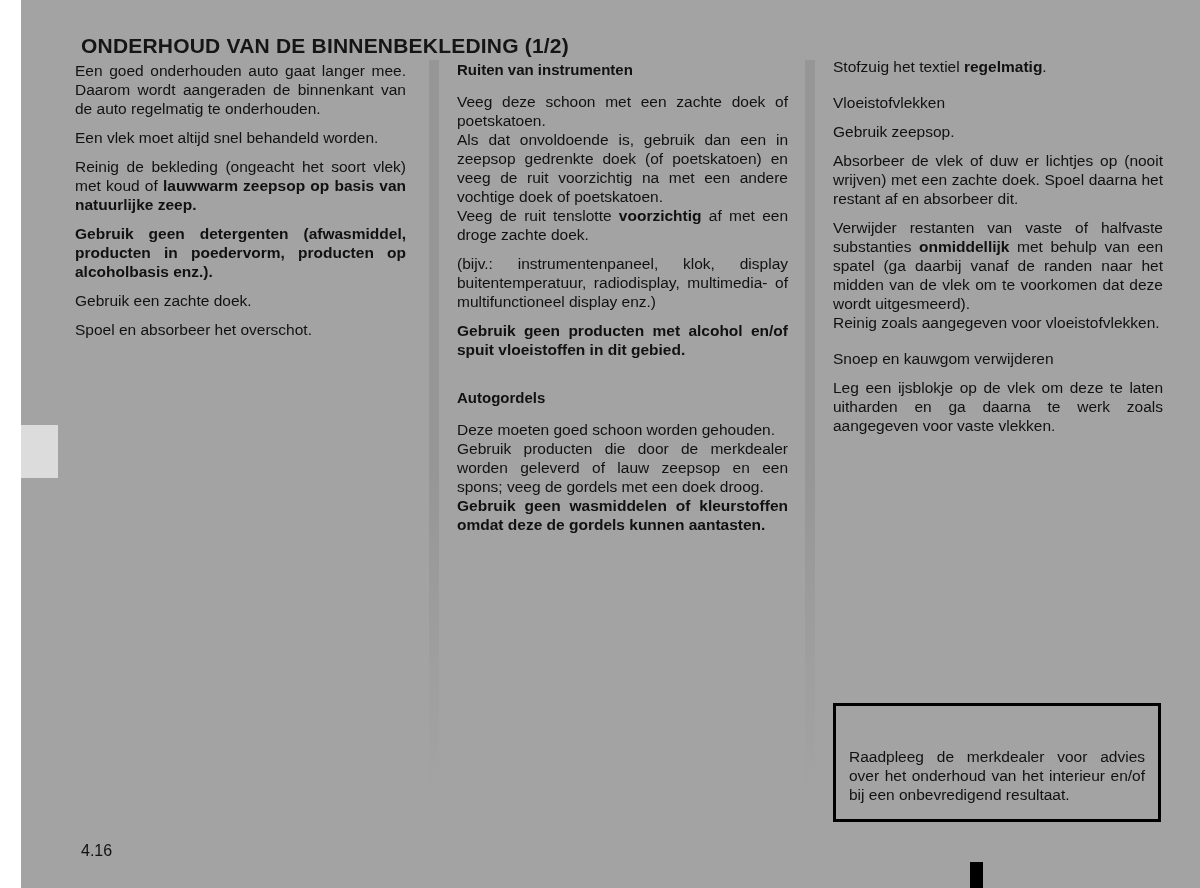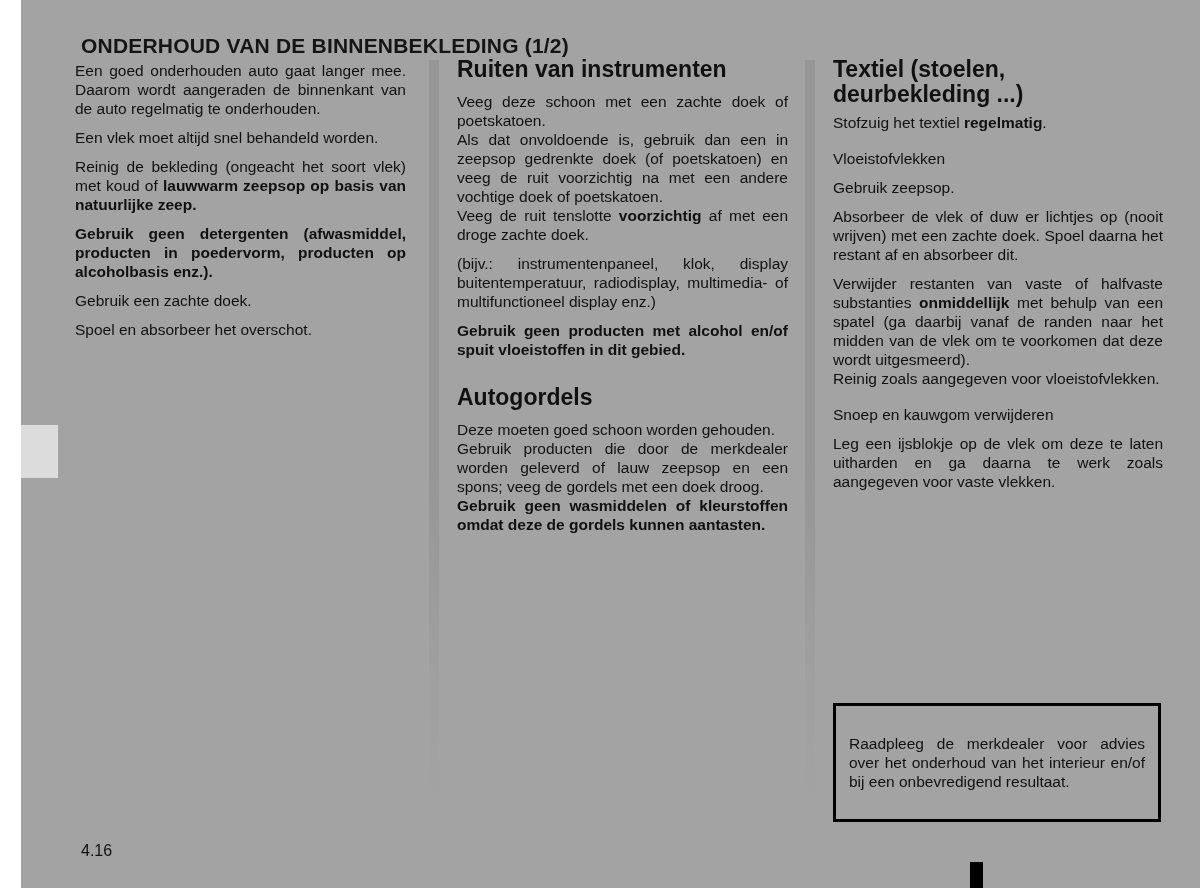--- a/index.html
+++ b/index.html
@@ -16,21 +16,21 @@
     position:absolute;left:60px;top:20px;width:1100px;
     font-size:21px;font-weight:bold;letter-spacing:0.2px;
     color:#151515;
   }
   .col{position:absolute;top:57px;font-size:15.5px;line-height:19px;}
   .col-left{left:54px;top:61px;width:331px;}
   .col-mid{left:436px;width:331px;}
   .col-right{left:812px;width:330px;}
   .col > :first-child{margin-top:0;}
   .col h2{
-    font-size:23px;line-height:25px;font-weight:bold;
+    font-size:15px;line-height:25px;font-weight:bold;
     margin:0 0 6px 0;white-space:pre-line;color:#111;
   }
   .col h2.spaced{margin-top:26px;}
   .col h3{
     font-size:15.5px;line-height:19px;font-weight:normal;
     margin:17px 0 7px 0;white-space:pre-line;color:#111;
   }
   .block{margin:10px 0;}
   .block.tight{margin-top:0;}
   .block p{
@@ -45,21 +45,21 @@
   }
   .divider-1{left:408px;}
   .divider-2{left:784px;}
   .side-tab{
     position:absolute;left:0;top:425px;width:37px;height:53px;
     background:#dcdcdc;
   }
   .note-box{
     position:absolute;left:812px;top:703px;width:328px;height:119px;
     border:3px solid #000000;box-sizing:border-box;
-    padding:28px 13px 0 13px;
+    padding:41px 13px 0 13px;
   }
   .note-box p{margin:0;font-size:15.5px;line-height:19px;text-align:justify;}
   .page-number{
     position:absolute;left:60px;top:842px;
     font-size:16px;color:#111;
   }
   .print-marker{
     position:absolute;left:949px;top:862px;width:13px;height:26px;
     background:#000000;
   }
@@ -109,22 +109,20 @@
         <p><b>Gebruik geen producten met alcohol en/of spuit vloeistoffen in dit gebied.</b></p>
       </div>
       <h2 class="spaced">Autogordels</h2>
       <div class="block">
         <p><span>Deze moeten goed schoon worden gehouden.</span></p>
         <p><span>Gebruik producten die door de merkdealer worden geleverd of lauw zeepsop en een spons; veeg de gordels met een doek droog.</span></p>
         <p><b>Gebruik geen wasmiddelen of kleurstoffen omdat deze de gordels kunnen aantasten.</b></p>
       </div>
     </div>
   <div class="col col-right">
-      <h2>Textiel (stoelen,
-deurbekleding ...)</h2>
       <div class="block tight">
         <p><span>Stofzuig het textiel </span><b>regelmatig</b><span>.</span></p>
       </div>
       <h3>Vloeistofvlekken</h3>
       <div class="block">
         <p><span>Gebruik zeepsop.</span></p>
       </div>
       <div class="block">
         <p><span>Absorbeer de vlek of duw er lichtjes op (nooit wrijven) met een zachte doek. Spoel daarna het restant af en absorbeer dit.</span></p>
       </div>

